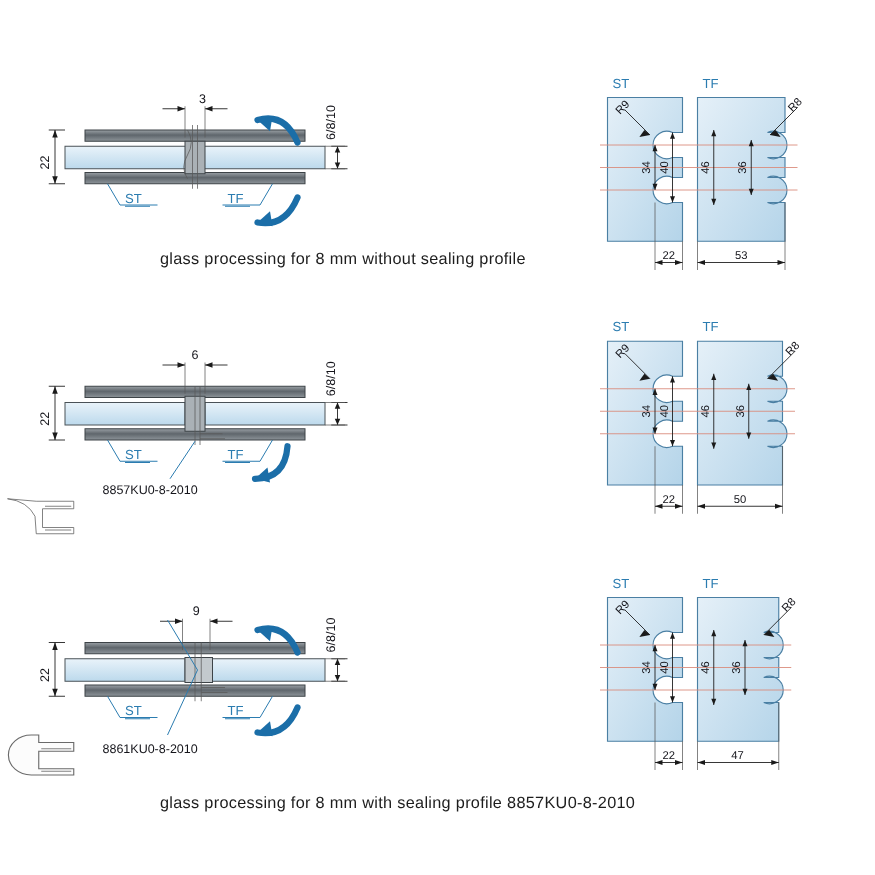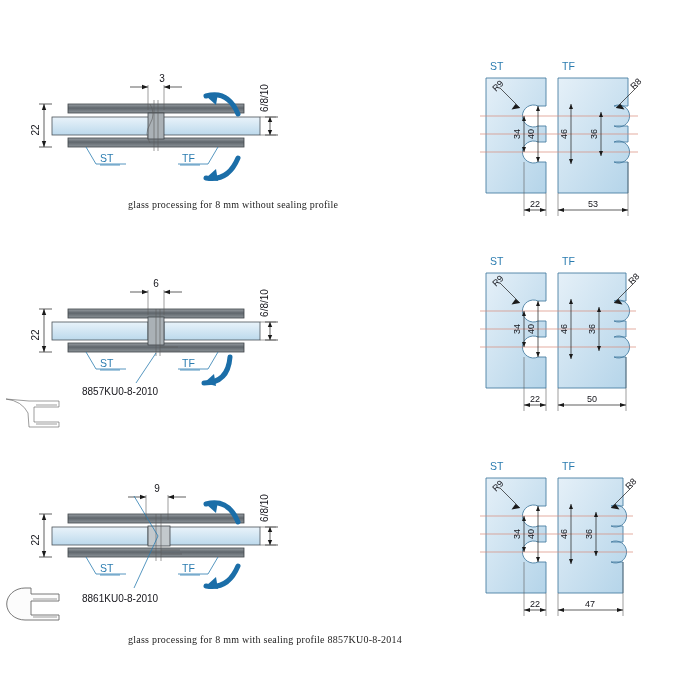--- a/index.html
+++ b/index.html
@@ -7,23 +7,22 @@
     width:700px;height:700px;position:relative;background:#ffffff;
     font-family:"Liberation Sans",sans-serif;color:#1a1a1a;overflow:hidden;
   }
   .sheet{position:absolute;inset:0;}
   .row{position:absolute;left:0;width:700px;}
   .row-1{top:0;height:235px;}
   .row-2{top:235px;height:205px;}
   .row-3{top:440px;height:200px;}
 
   .caption{
-    position:absolute;font-size:10px;letter-spacing:.25px;color:#1d1d1d;
+    position:absolute;font-size:13px;letter-spacing:.25px;color:#1d1d1d;
     white-space:nowrap;
-    font-family:Liberation Serif, serif;
   }
   svg{display:block;overflow:visible;}
   .lbl{font-family:"Liberation Sans",sans-serif;font-size:10px;fill:#14141a;}
   .lbl-sm{font-family:"Liberation Sans",sans-serif;font-size:9px;fill:#14141a;}
   .lbl-blue{font-family:"Liberation Sans",sans-serif;font-size:10.5px;fill:#2b7cb0;}
   .ln-thin{stroke:#5a5a5a;stroke-width:.6;fill:none;}
   .ln-dim{stroke:#1a1a1a;stroke-width:.7;fill:none;}
   .ln-center{stroke:#d98a7a;stroke-width:.7;fill:none;}
   .ln-lead{stroke:#2b7cb0;stroke-width:.8;fill:none;}
   .ln-lead2{stroke:#1a1a1a;stroke-width:.7;fill:none;}
@@ -197,21 +196,21 @@
         <path d="M200 92 q-2 26 -26 26" stroke="#1b6ea8" stroke-width="5" fill="none" stroke-linecap="round"></path>
         <path d="M174 118 l12 3 l-2 -12 z" class="arrowb"></path>
       </g>
     </svg>
 
     <svg width="62" height="46" viewBox="0 0 62 46" style="position:absolute;left:3px;top:152px;">
       <path class="ln-thin" d="M3 12 q16 2 22 14 L26 40 L56 40 L56 35 L31 35 L31 20 L56 20 L56 14 L26 14 Z" fill="#fcfcfc" stroke="#6a6a6a" stroke-width=".9"></path>
       <path class="ln-thin" d="M33 18 L54 18 M33 37 L54 37"></path>
     </svg>
 
-    <div class="caption" style="left:128px;top:399px;">glass processing for 8 mm with sealing profile 8857KU0-8-2014</div>
+    <div class="caption" style="left:128px;top:399px;">glass processing for 8 mm with sealing profile 8857KU0-8-2010</div>
 
     <svg width="215" height="175" viewBox="0 0 215 175" style="position:absolute;left:478px;top:18px;">
       <text class="lbl-blue" x="12" y="12">ST</text>
       <text class="lbl-blue" x="84" y="12">TF</text>
       <path d="M8 20 L68 20 L68 48 L60 48 A11 11 0 1 0 60 68 L68 68 L68 84 L60 84
                A11 11 0 1 0 60 104 L68 104 L68 135 L8 135 Z" fill="url(#eg1)" stroke="#4a7fa3" stroke-width=".9"></path>
       <path d="M80 20 L148 20 L148 48 L136 48 A11 11 0 1 1 136 68 L148 68 L148 84
                L136 84 A11 11 0 1 1 136 104 L148 104 L148 135 L80 135 Z" fill="url(#eg1)" stroke="#4a7fa3" stroke-width=".9"></path>
       <path class="ln-center" d="M2 58 L158 58 M2 94 L158 94 M2 76 L158 76"></path>
 

